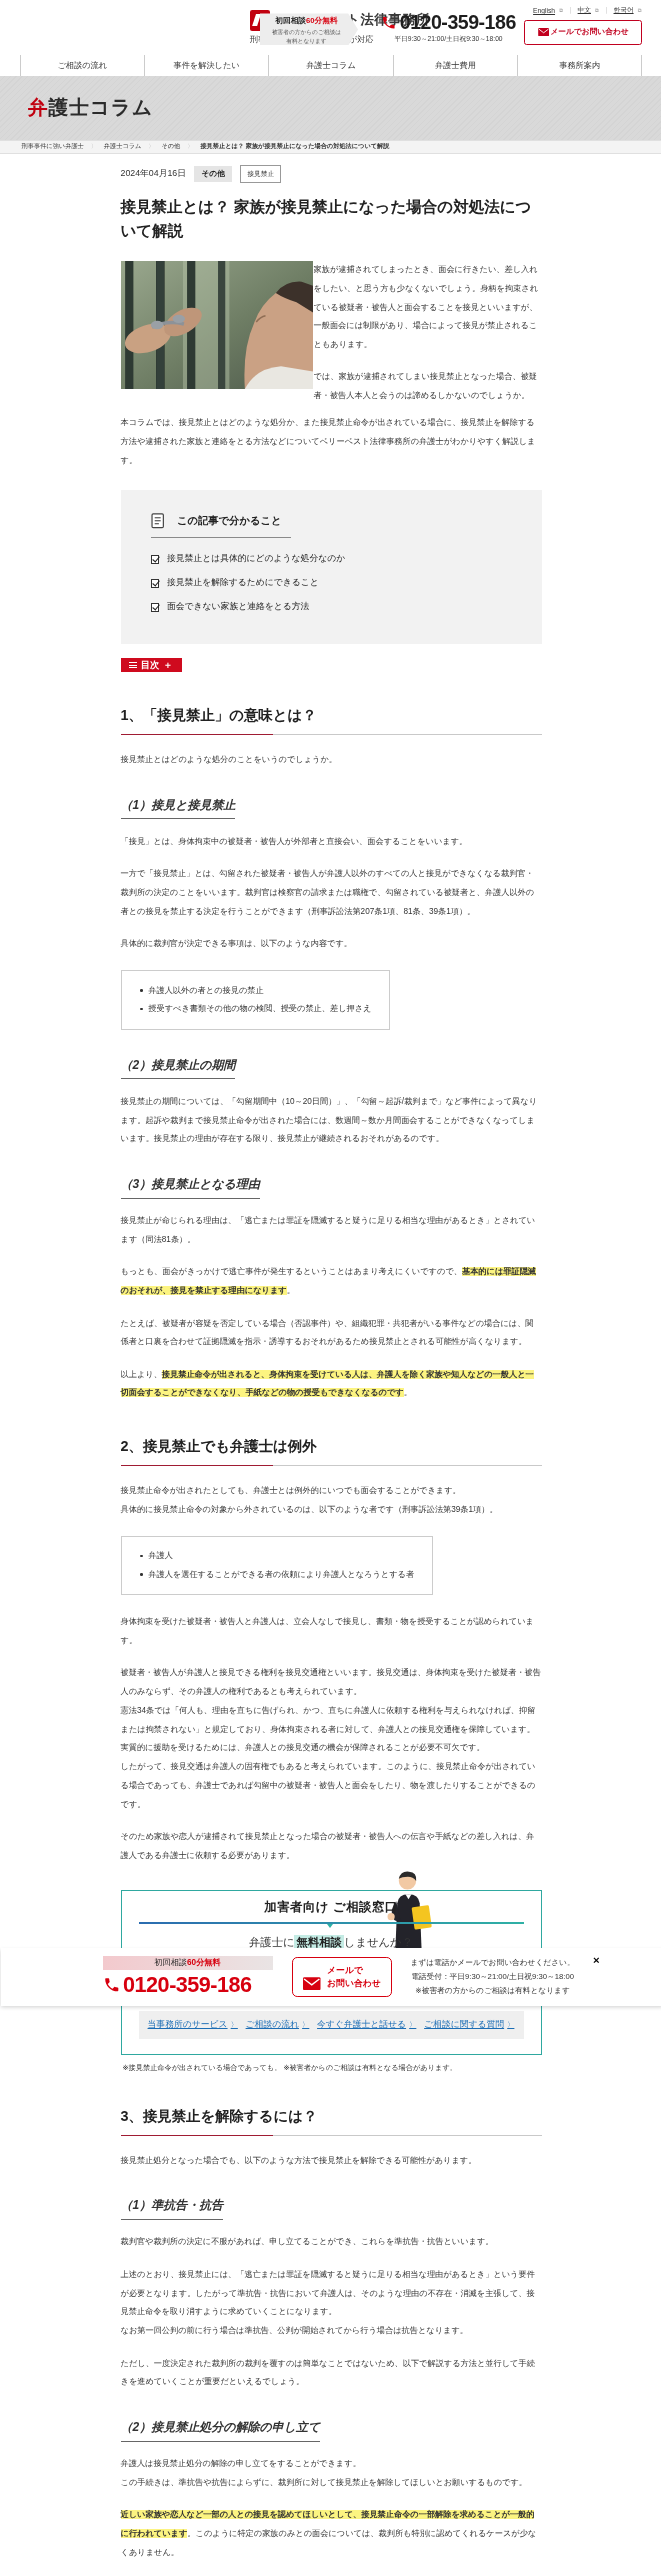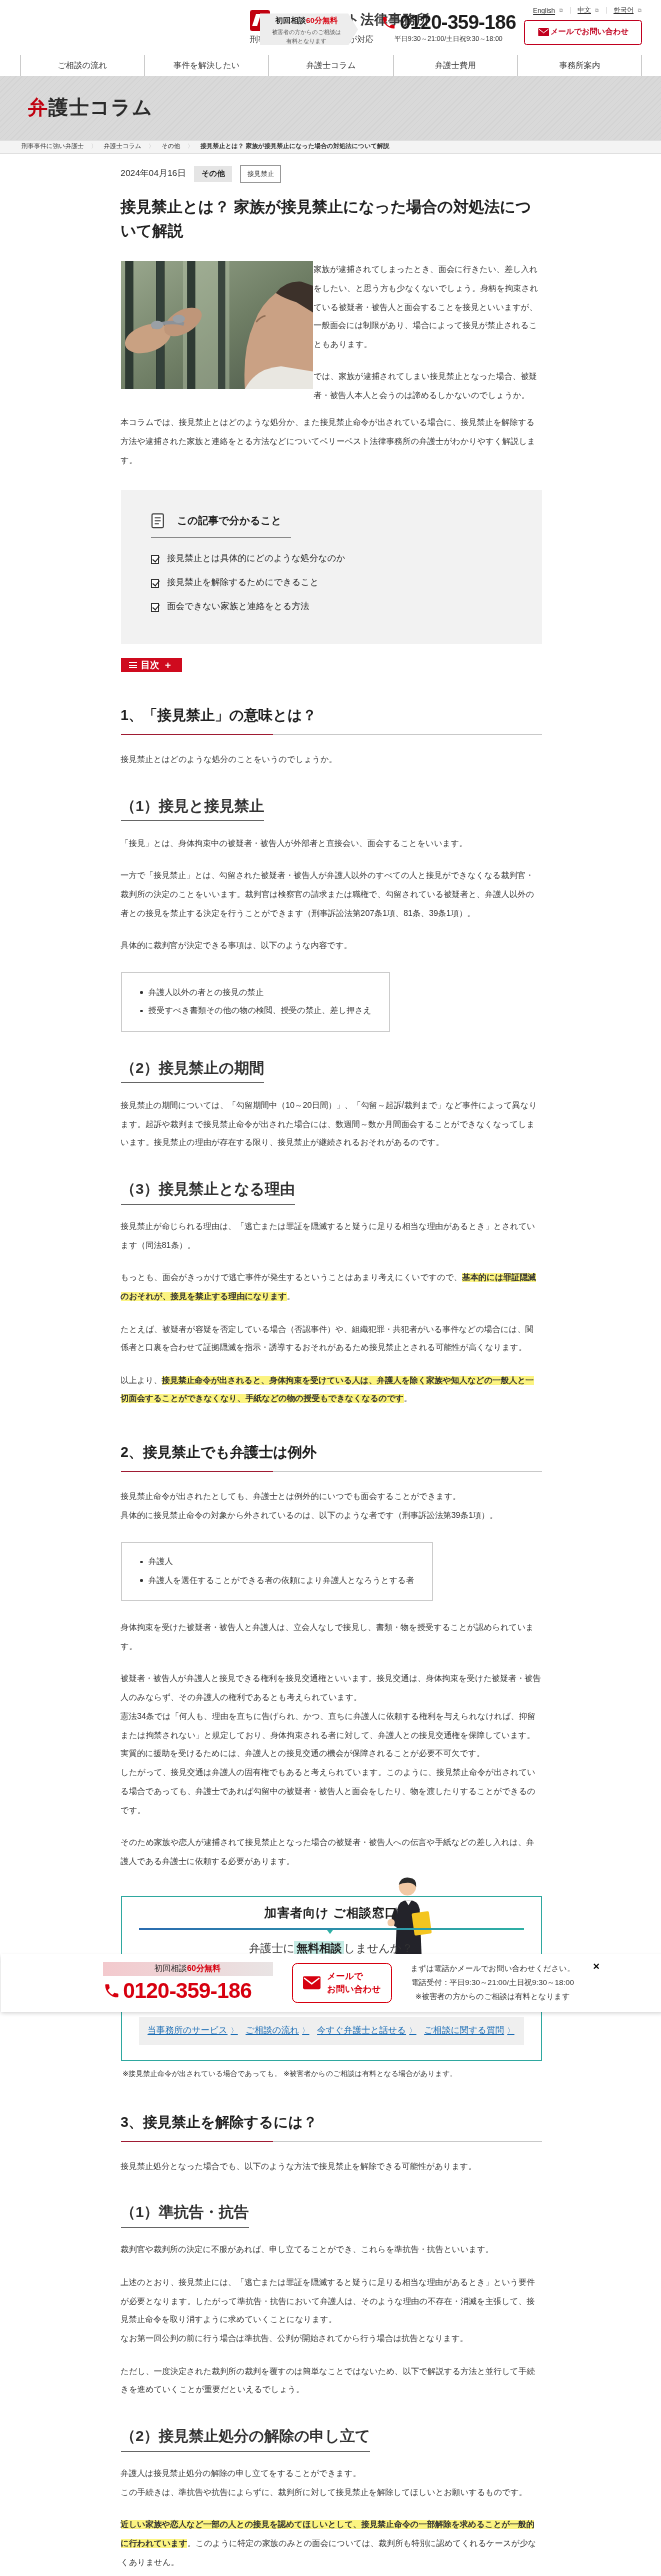--- a/index.html
+++ b/index.html
@@ -70,21 +70,21 @@
   .cb { width:8.8px; height:8.8px; border:1px solid #333; margin-top:3.6px; position:relative; flex:0 0 auto; background:#fff; }
   .cb::after { content:""; position:absolute; left:2.1px; top:-1px; width:3.1px; height:6.2px;
     border-right:1.5px solid #222; border-bottom:1.5px solid #222; transform:rotate(40deg); }
   
   .tocbtn { margin-top:14.4px; width:61px; height:14px; background:#cf0a1e; color:#fff; display:flex;
     align-items:center; justify-content:center; gap:4.1px; font-size:9.3px; font-weight:bold; cursor:pointer; }
   .toc-ic { width:7.2px; height:6.2px; background:repeating-linear-gradient(#fff 0 1px,transparent 1px 2.6px); }
   
   h2.sec { font-size:14.4px; font-weight:bold; color:#222; margin:33px 0 0; line-height:1.4; }
   .rule { height:1.5px; margin:8.2px 0 15.5px; background:linear-gradient(to right,#a01c33 0%,#a01c33 36%,#c9c9c9 36%,#c9c9c9 100%); }
-  h3.sub { font-size:15px; color:#333; margin:27px 0 13.4px; font-weight:bold; }
+  h3.sub { font-size:12px; color:#333; margin:27px 0 13.4px; font-weight:bold;font-style:italic; }
   h3.sub span { display:inline-block; border-bottom:0.5px solid #666; padding-bottom:4.6px; }
   
   .listbox { border:0.5px solid #ccc; padding:10.3px 17.5px; margin:16.5px 0 17.5px; width:fit-content; max-width:100%; }
   .listbox ul { list-style:none; margin:0; padding:0; }
   .listbox li { font-size:8.2px; line-height:2.25; padding-left:9.3px; position:relative; color:#333; }
   .listbox li::before { content:""; position:absolute; left:1px; top:7.7px; width:2.6px; height:2.6px; border-radius:50%; background:#333; }
   
   .ctawrap { position:relative; margin-top:24px; }
   .ctabox { border:1px solid #2fa8a0; background:#fff; position:relative; padding:8.2px 17px 15.5px; }
   .cta-title { text-align:center; font-size:12.4px; font-weight:bold; color:#222; letter-spacing:0.5px; }
@@ -100,21 +100,21 @@
   .cta-note { font-size:7.2px; color:#333; margin:8.2px 0 0 2.1px; }
   
   .sticky { position:absolute; top:58px; left:-120px; width:662px; height:58px; background:#fff;
     box-shadow:0 2.1px 4.1px rgba(0,0,0,.18); z-index:5; display:flex; align-items:center; padding-left:102px; }
   .stk-left { width:170px; }
   .stk-label { background:linear-gradient(90deg,#f3c9cd,#e9e4e4); text-align:center; font-size:8.2px; padding:1.5px 0; color:#222; }
   .stk-label b { color:#d7000f; }
   .stk-telrow { display:flex; align-items:center; gap:3.1px; margin-top:2.1px; }
   .stk-num { font-size:21.6px; font-weight:bold; color:#d7000f; letter-spacing:-0.5px; }
   .stk-mail { margin-left:19.6px; border:1px solid #d7000f; border-radius:5.2px; padding:6.2px 10.3px;
-    display:flex; align-items:center; gap:6.2px; cursor:pointer; background:#fff; }
+    display:flex; align-items:flex-end; gap:6.2px; cursor:pointer; background:#fff; }
   .stk-mail .txt { color:#d7000f; font-size:8.8px; font-weight:bold; line-height:1.5; }
   .stk-right { margin-left:18.5px; font-size:7.7px; color:#333; line-height:1.85;text-align:center; }
   .stk-close { position:absolute; right:63px; top:6.2px; font-size:11.3px; font-weight:bold; color:#000; cursor:pointer; }
   .clip { position:relative; z-index:2; }
 </style>
 </head>
 <body>
 
 <div class="hdr">
   <div class="logo-wrap">

